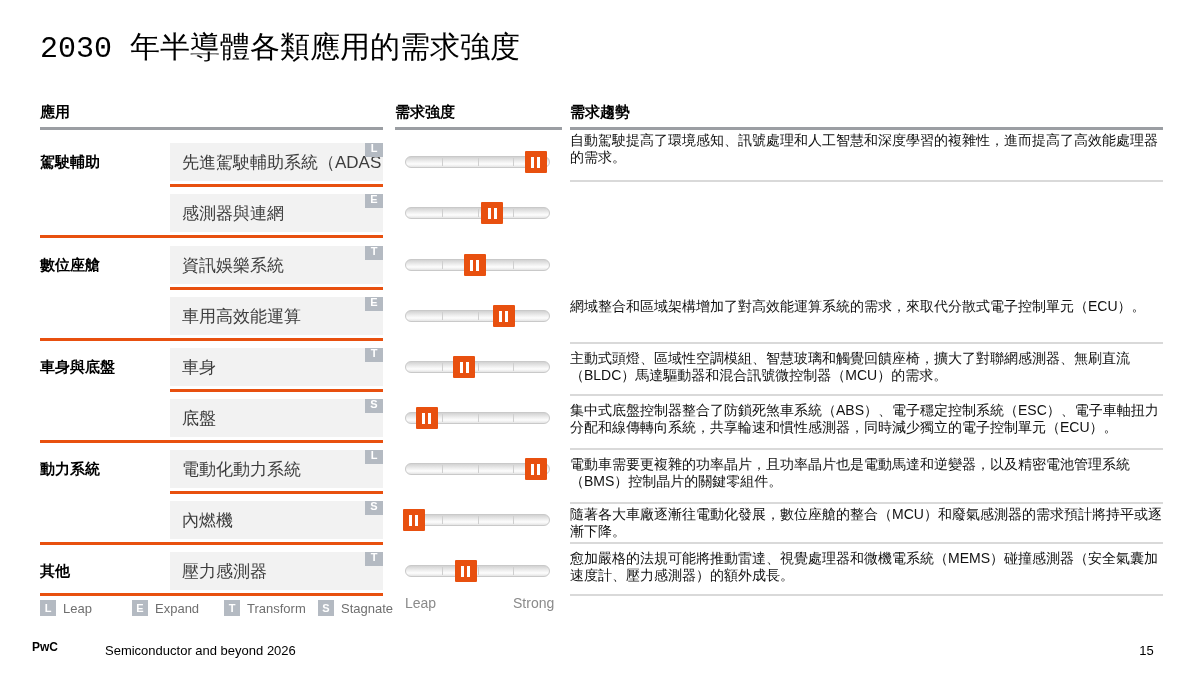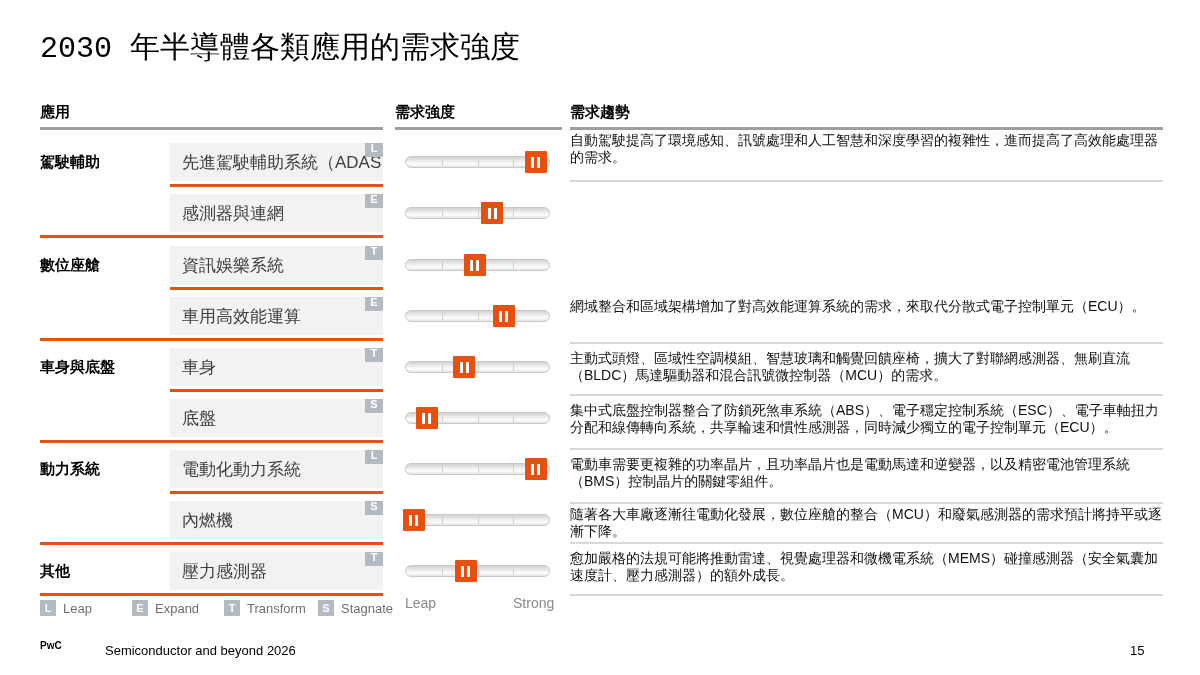--- a/index.html
+++ b/index.html
@@ -58,23 +58,23 @@
 
   
   .legend-item { position:absolute; top:600px; display:flex; align-items:center; }
   .legend-badge {
     width:16px; height:16px; background:#B4BAC2; color:#fff; font-size:11px; font-weight:bold;
     display:flex; align-items:center; justify-content:center; margin-right:7px;
   }
   .legend-label { font-size:13px; color:#6f6f6f; }
 
   
-  .footer-logo { position:absolute; left:40px; top:640px; font-size:10px; font-weight:bold; color:#000; }
+  .footer-logo { position:absolute; left:32px; top:640px; font-size:12px; font-weight:bold; color:#000; }
   .footer-doc { position:absolute; left:105px; top:643px; font-size:13px; color:#000; }
-  .footer-page { position:absolute; left:1130px; top:643px; width:33px; text-align:left; font-size:13px; color:#000; }
+  .footer-page { position:absolute; left:1130px; top:643px; width:33px; text-align:center; font-size:13px; color:#000; }
 </style>
 </head>
 <body>
 
 <div class="page">
 
   <div class="title">2030 年半導體各類應用的需求強度</div>
 
   <div class="col-header" style="left:40px">應用</div>
   <div class="col-header" style="left:395px">需求強度</div>

